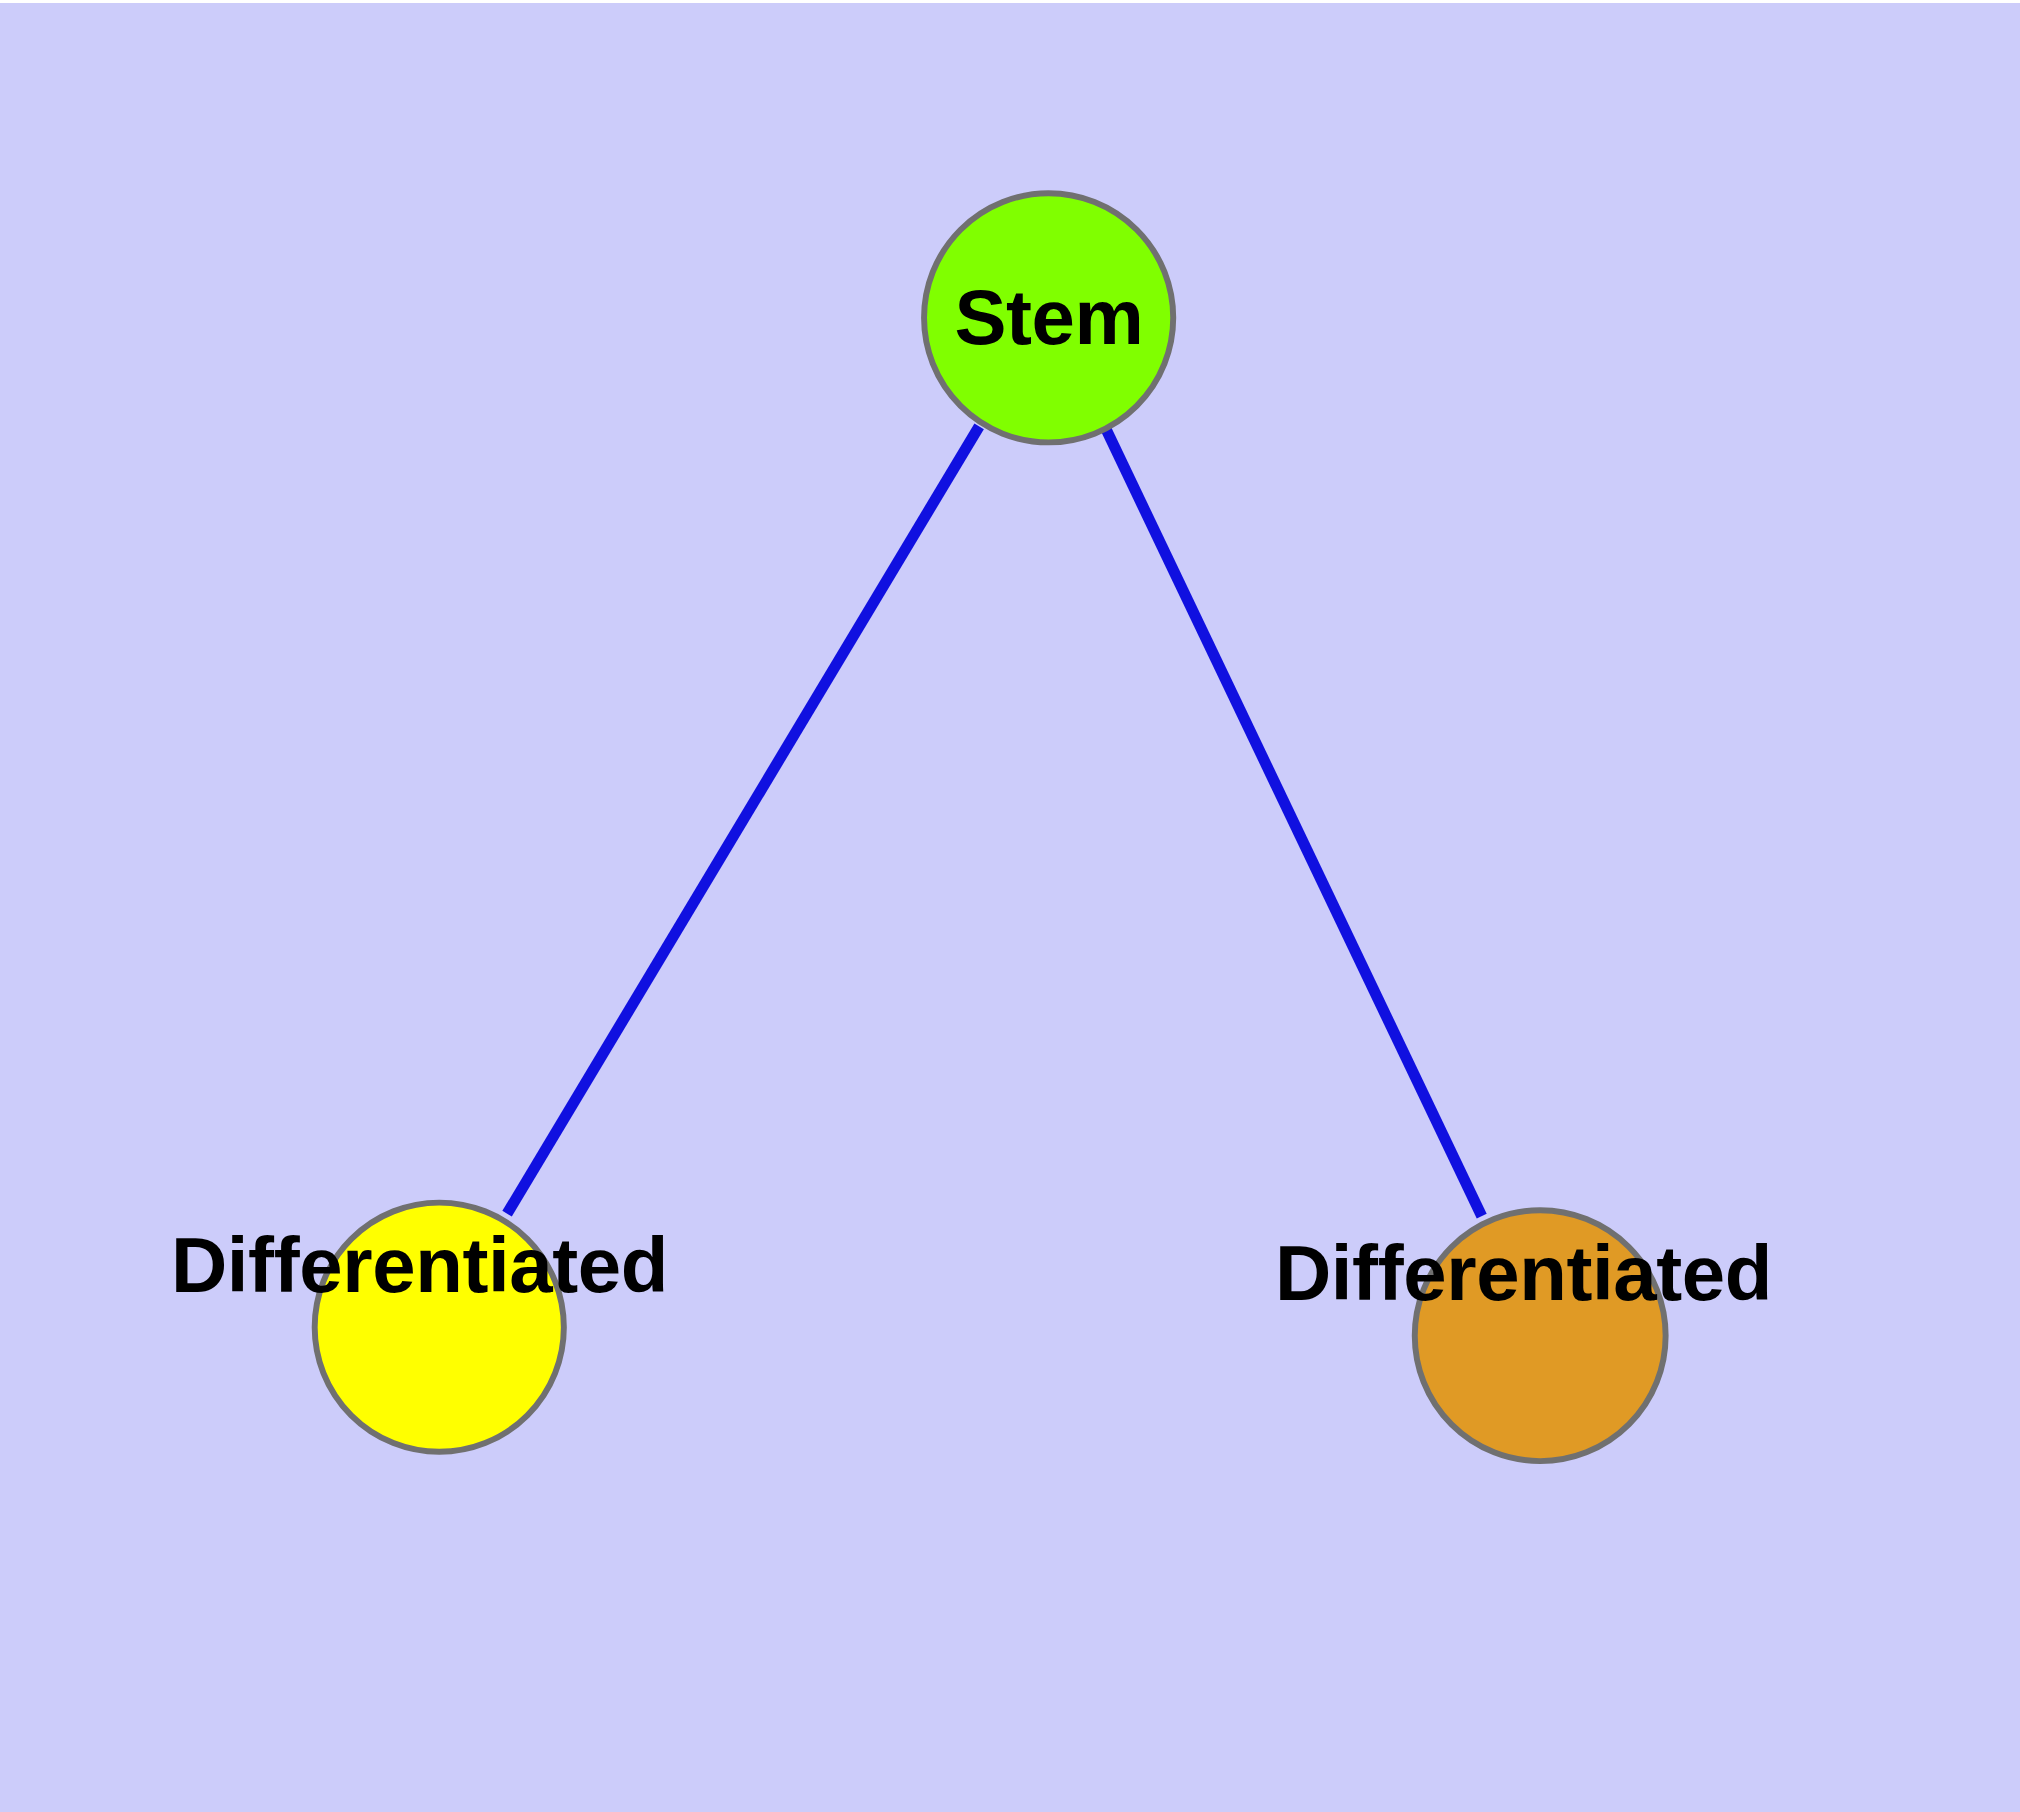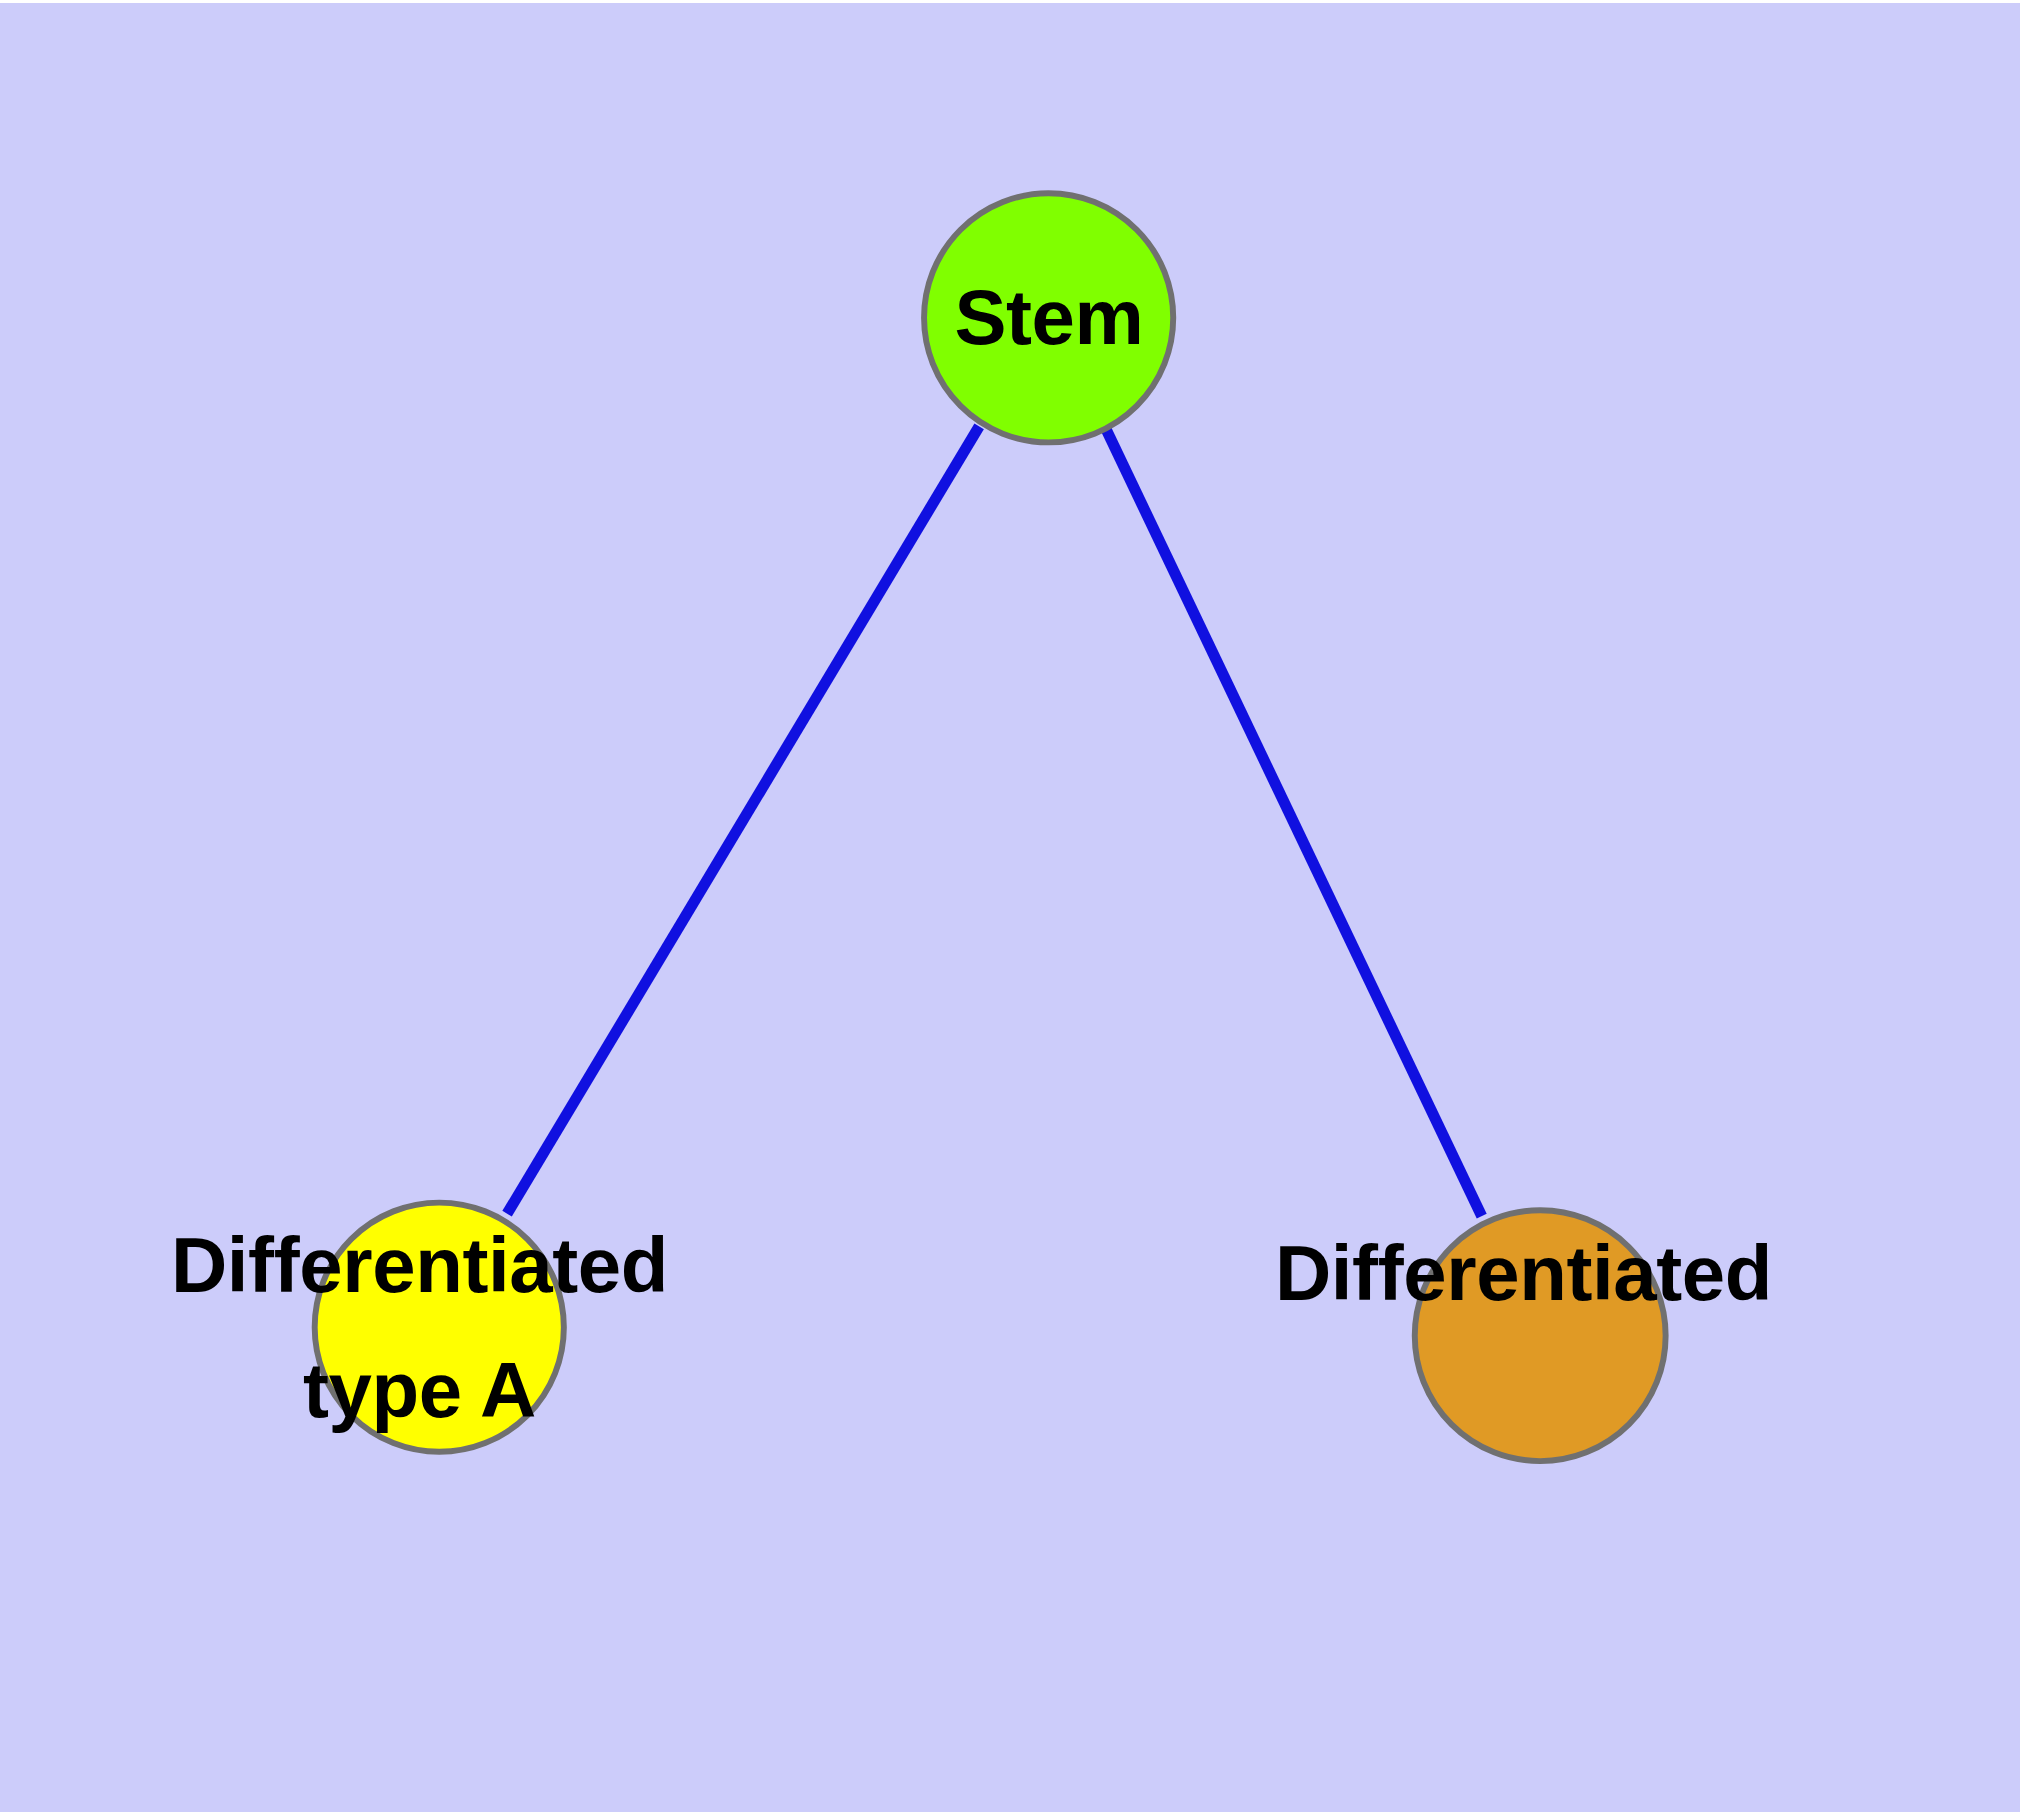--- a/index.html
+++ b/index.html
@@ -62,21 +62,20 @@
     <circle cx="518" cy="1566" r="147" fill="#ffff00" stroke="#707070" stroke-width="7"></circle>
     <circle cx="1817" cy="1576" r="148" fill="#e09a25" stroke="#707070" stroke-width="7"></circle>
   </svg>
 
   <div class="node-label" style="left: 625px; top: 255px; width: 848px;">
     <span>Stem</span>
   </div>
 
   <div class="node-label" style="left: 0px; top: 1203px; width: 839px;">
     <span>Differentiated</span>
-    <span>type A</span>
   </div>
 
   <div class="node-label" style="left: 1104px; top: 1211px; width: 839px;">
     <span>Differentiated</span>
   </div>
 
 </div>
 
 
 </body></html>

